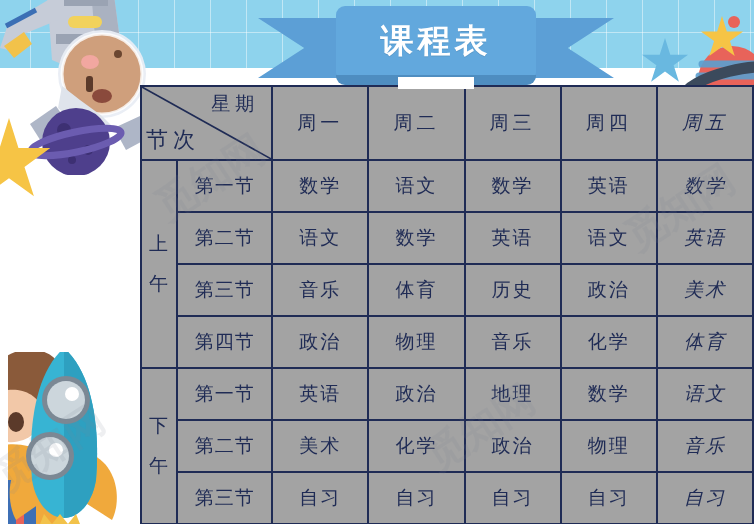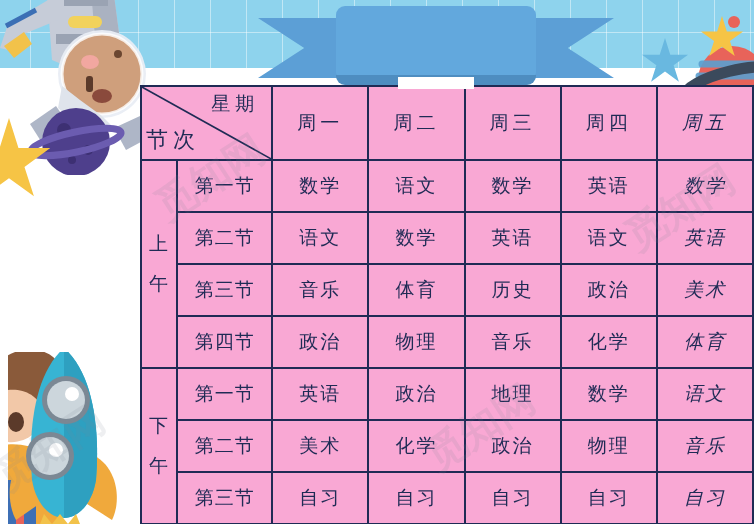--- a/index.html
+++ b/index.html
@@ -68,21 +68,21 @@
 
   
   #tbl{
     position:absolute;left:140px;top:85px;width:614px;height:429px;
     border-collapse:collapse;table-layout:fixed;
     background:transparent;
   }
   #tbl td{
     border:2px solid #1f2b55;
     text-align:center;vertical-align:middle;
-    background:#f9a8d4;
+    background:#a3a3a3;
     font-size:19px;color:#1f2b55;
     padding:0;
   }
   col.c-ampm{width:35px;}
   col.c-period{width:92px;}
   col.c-day{width:93px;}
 
   td.corner{
     position:relative;background:#ffffff;border-left:none;
   }
@@ -327,13 +327,14 @@
   <div class="wmtxt" style="left:-10px;top:420px;">觅知网</div>
   <div class="wmtxt" style="left:620px;top:180px;">觅知网</div>
 </div>
 
 <div id="ribbon">
     <div class="tail left"></div>
     <div class="tail right"></div>
     <div id="plaque"></div>
     <div id="plaque-strip"></div>
     <div id="plaque-notch"></div>
+    <div id="title">课程表</div>
   </div>
 
 </body></html>

